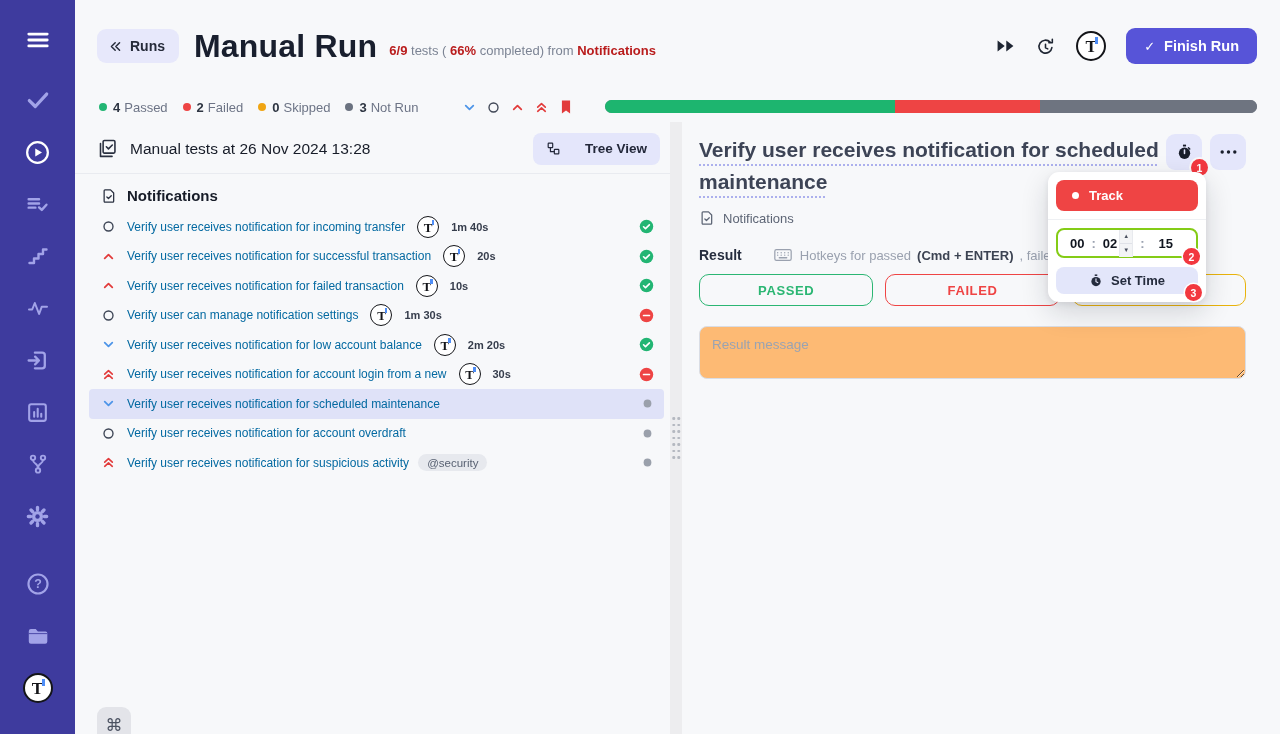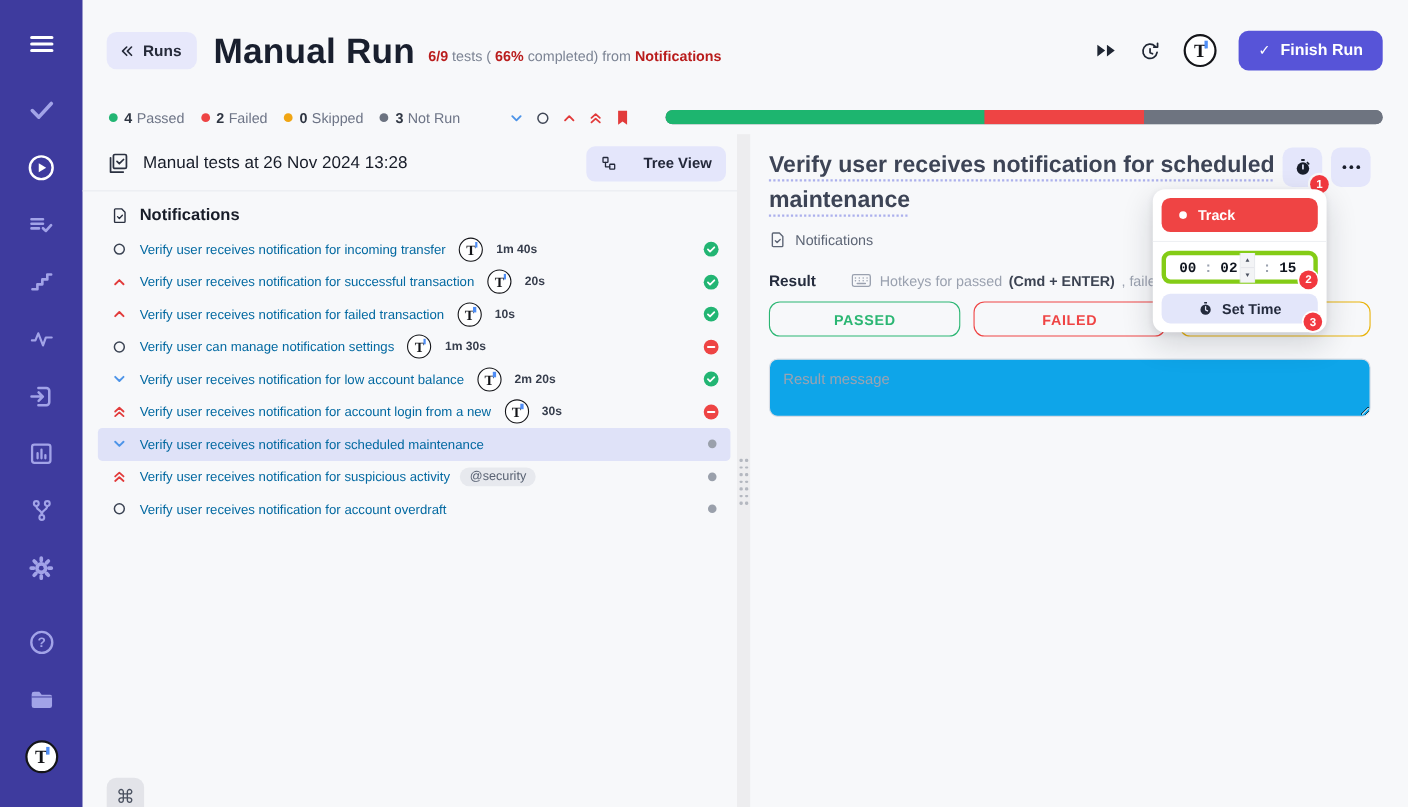--- a/index.html
+++ b/index.html
@@ -105,33 +105,33 @@
   .hotkeys { margin-left:32px; display:flex; align-items:center; gap:6px; font-size:13px; }
   .hotkeys .ic { display:flex; color:#9aa1af; margin-right:2px; }
   .hotkeys .muted { color:#9aa1af; }
   .hotkeys .strong { color:#3c4352; font-weight:700; }
 
   .result-btns { margin-top:11px; display:flex; gap:12px; }
   .result-btn { flex:1; height:32px; background:transparent; border:1.6px solid; border-radius:10px;
     font-family:inherit; font-size:13px; font-weight:800; letter-spacing:.6px; cursor:pointer; }
 
   .msg-box { margin-top:20px; width:100%; height:53px; border:1px solid #d9dde5; border-radius:8px;
-    background:#0ea5e9; font-family:inherit; font-size:13.5px; padding:10px 12px; color:#39404f; resize:both; }
+    background:#fdba74; font-family:inherit; font-size:13.5px; padding:10px 12px; color:#39404f; resize:both; }
   .msg-box::placeholder { color:#9aa3b2; }
 
   
   .popup { position:absolute; left:973px; top:172px; width:158px; z-index:30; background:#fff;
     border-radius:11px; box-shadow:0 10px 28px rgba(20,24,40,.16), 0 2px 6px rgba(20,24,40,.08); padding:8px; }
   .track-btn { width:100%; height:31px; background:#ef4444; border:none; border-radius:8px; color:#fff;
     font-family:inherit; font-size:13px; font-weight:700; display:flex; align-items:center; gap:10px;
     padding-left:16px; cursor:pointer; }
   .track-btn .rec { width:7px; height:7px; border-radius:50%; background:#fff; }
   .popup .sep { border-top:1px solid #eef0f3; margin:8px -8px; }
-  .time-box { position:relative; height:30px; border:4px solid #84cc16; border-radius:8px; background:#fff;
-    display:flex; align-items:center; padding:0 19px 0 12px; font-size:13px; color:#10151f;font-family:Liberation Mono, monospace; }
+  .time-box { position:relative; height:30px; border:2px solid #84cc16; border-radius:8px; background:#fff;
+    display:flex; align-items:center; padding:0 19px 0 12px; font-size:13px; color:#10151f; }
   .time-box .hh { font-weight:800; }
   .time-box .mm, .time-box .ss { font-weight:600; }
   .time-box .col { color:#9aa1af; margin:0 7px; font-weight:700; }
   .spin { width:14px; height:27px; display:flex; flex-direction:column; border-left:1px solid #e8eaee;
     border-right:1px solid #e8eaee; margin:0 0 0 2px; flex:none; }
   .spin b { flex:1; display:flex; align-items:center; justify-content:center; font-size:6px;
     color:#4b5160; background:#f3f4f6; cursor:pointer; }
   .spin b:first-child { border-bottom:1px solid #e0e2e8; }
   .time-box .ss { margin-left:auto; margin-right:4px; }
   .time-box .badge { right:-4px; bottom:-9px; box-shadow:0 0 0 1.5px #fff; }
@@ -481,40 +481,40 @@
               </svg>
             </span>
             <span class="t-title">Verify user receives notification for scheduled maintenance</span>
             <span class="st">
               <svg width="13" height="13" viewBox="0 0 24 24">
                 <circle cx="12" cy="12" r="7.2" fill="#9aa0ab"></circle>
               </svg>
             </span>
           </li>
           <li class="test-row">
+            <span class="mk mk-circle">
+              <svg width="13" height="13" viewBox="0 0 24 24" fill="none" stroke="currentColor" stroke-width="2.5" stroke-linecap="round" stroke-linejoin="round">
+                <circle cx="12" cy="12" r="8.3"></circle>
+              </svg>
+            </span>
+            <span class="t-title">Verify user receives notification for account overdraft</span>
+            <span class="st">
+              <svg width="13" height="13" viewBox="0 0 24 24">
+                <circle cx="12" cy="12" r="7.2" fill="#9aa0ab"></circle>
+              </svg>
+            </span>
+          </li>
+          <li class="test-row">
             <span class="mk mk-up2">
               <svg width="13" height="13" viewBox="0 0 24 24" fill="none" stroke="currentColor" stroke-width="3" stroke-linecap="round" stroke-linejoin="round">
                 <path d="M5 19l7-6.3 7 6.3M5 11.3L12 5l7 6.3"></path>
               </svg>
             </span>
             <span class="t-title">Verify user receives notification for suspicious activity</span>
             <span class="tag">@security</span>
-            <span class="st">
-              <svg width="13" height="13" viewBox="0 0 24 24">
-                <circle cx="12" cy="12" r="7.2" fill="#9aa0ab"></circle>
-              </svg>
-            </span>
-          </li>
-          <li class="test-row">
-            <span class="mk mk-circle">
-              <svg width="13" height="13" viewBox="0 0 24 24" fill="none" stroke="currentColor" stroke-width="2.5" stroke-linecap="round" stroke-linejoin="round">
-                <circle cx="12" cy="12" r="8.3"></circle>
-              </svg>
-            </span>
-            <span class="t-title">Verify user receives notification for account overdraft</span>
             <span class="st">
               <svg width="13" height="13" viewBox="0 0 24 24">
                 <circle cx="12" cy="12" r="7.2" fill="#9aa0ab"></circle>
               </svg>
             </span>
           </li>
         </ul>
       <div class="cmd-badge">⌘</div>
     </section>
 

